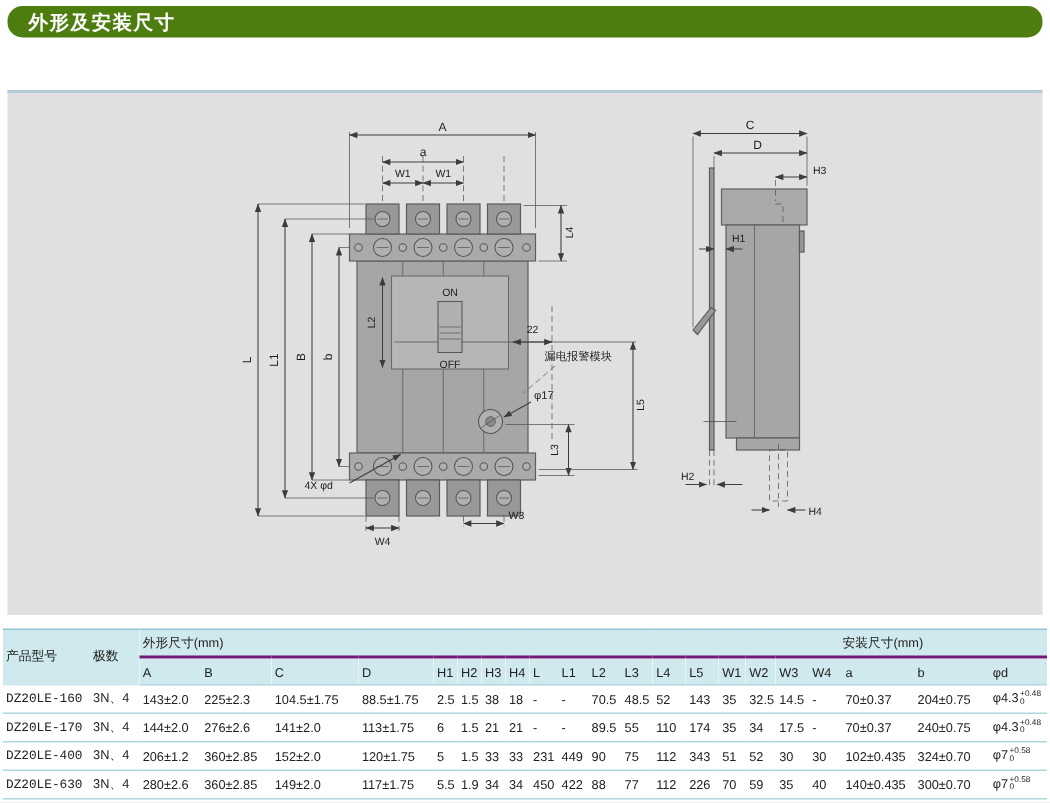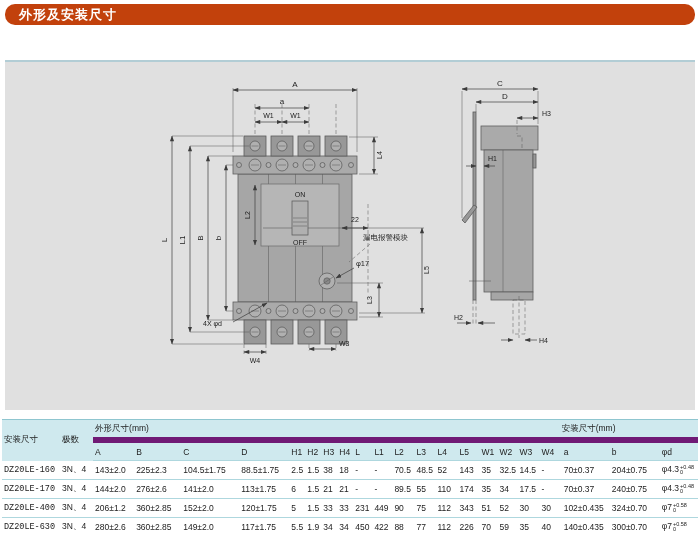--- a/index.html
+++ b/index.html
@@ -5,21 +5,21 @@
   html,body{margin:0;padding:0;}
   body{
     width:700px;height:535px;position:relative;overflow:hidden;
     background:#ffffff;
     font-family:"Liberation Sans","DejaVu Sans",sans-serif;
     -webkit-font-smoothing:antialiased;
   }
   
   .title-bar{
     position:absolute;top:4px;left:5px;right:5px;height:21px;
-    background:#c2410c;border-radius:10px;
+    background:#4d7c0f;border-radius:10px;
   }
   .title-bar .t{
     display:block;color:#ffffff;font-size:13px;font-weight:bold;
     line-height:21px;padding-left:14px;letter-spacing:1px;
   }
   
   .panel{
     position:absolute;top:60px;left:5px;width:690px;height:350px;
     background:#e0e0e0;border-top:2px solid #b2cdd5;box-sizing:border-box;
   }
@@ -35,21 +35,21 @@
   .scr{fill:#b0b0b0;stroke:#555;stroke-width:.7}
   .dl{font-size:8px}
   .dl2{font-size:7px}
   .dl3{font-size:7.5px}
   
   .tbl-wrap{position:absolute;top:419px;left:2px;width:696px;}
   table{border-collapse:collapse;table-layout:fixed;width:696px;font-size:8.5px;color:#222;
         border-top:1px solid #8fc6d0;}
   thead th{background:#cfe9ee;font-weight:normal;text-align:left;padding:1px 0 1px 2px;height:15px;
            white-space:nowrap;overflow:hidden;}
-  th.group{border-bottom:6px solid #701a75;}
+  th.group{border-bottom:2px solid #701a75;}
   th.group.install{text-align:left;padding-left:0;}
   thead tr:last-child th{border-bottom:1px solid #aed7de;}
   tbody td{background:#ffffff;border-bottom:1px solid #aed7de;text-align:left;
            padding:2px 0 2px 2px;height:14px;white-space:nowrap;overflow:hidden;}
   td.model{letter-spacing:0;font-family:Liberation Mono, monospace;}
   .phicell{white-space:nowrap;}
   .tol{display:inline-flex;flex-direction:column;font-size:5.5px;line-height:5.5px;
        vertical-align:middle;margin-left:1px;}
 </style>
 </head>
@@ -274,21 +274,21 @@
         <col style="width:18px">
         <col style="width:20px">
       <col style="width:22px">
         <col style="width:22px">
       <col style="width:48px">
         <col style="width:50px">
         <col style="width:38px">
     </colgroup>
     <thead>
       <tr>
-        <th rowspan="2">安装尺寸</th>
+        <th rowspan="2">产品型号</th>
         <th rowspan="2">极数</th>
         <th colspan="18" class="group">外形尺寸(mm)</th>
         <th colspan="3" class="group install">安装尺寸(mm)</th>
       </tr>
       <tr id="subhead-row">
           <th>A</th>
           <th>B</th>
           <th>C</th>
           <th>D</th>
           <th>H1</th>

